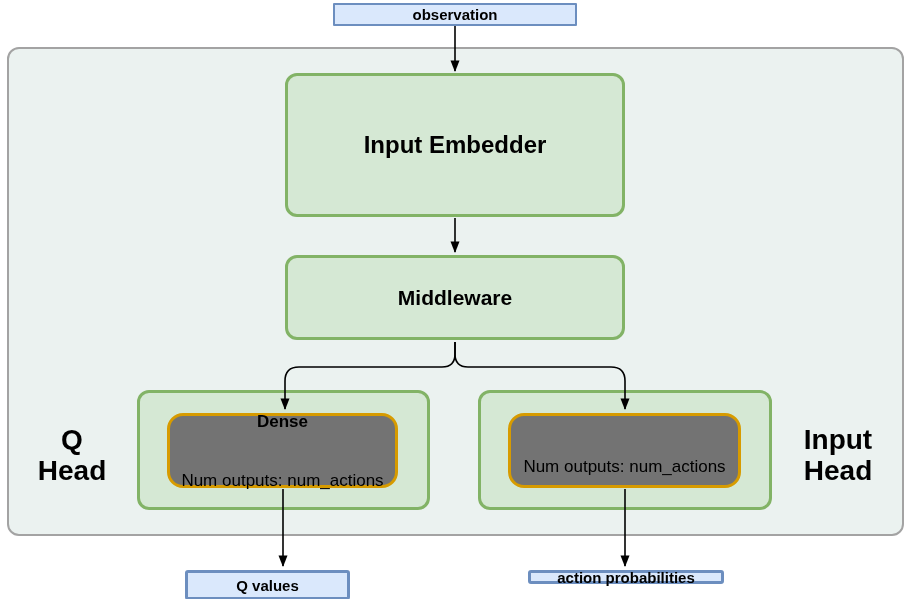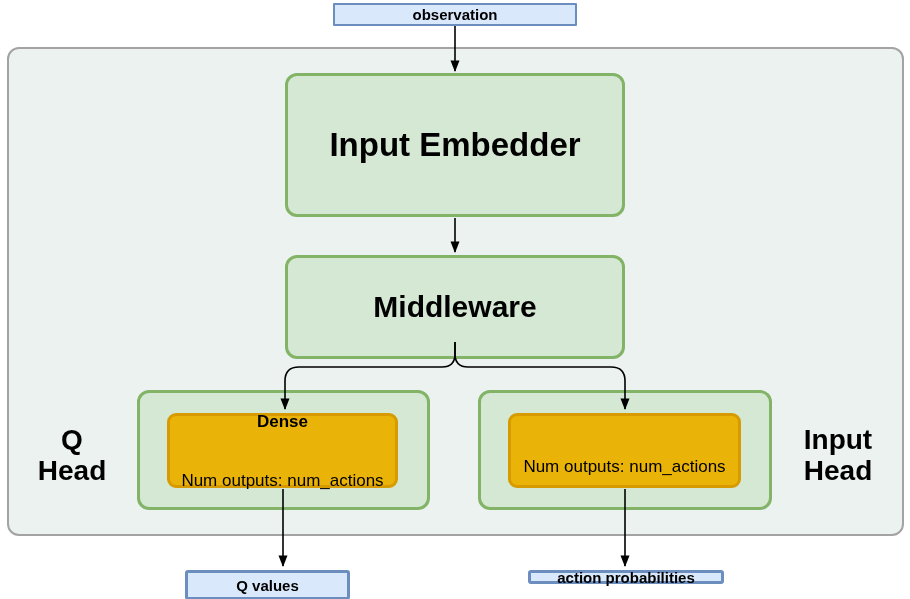--- a/index.html
+++ b/index.html
@@ -24,27 +24,27 @@
     font-size:15px;z-index:5;
   }
   .blue.heavy{border-width:3px;border-radius:3px;}
   .obs{left:333px;top:3px;width:244px;height:23px;}
   .qvalues{left:185px;top:570px;width:165px;height:30px;}
   .actionprobs{left:528px;top:570px;width:196px;height:14px;}
   
   .green{
     background:#d5e8d4;border:3px solid #82b366;border-radius:12px;z-index:2;
   }
-  .embedder{left:285px;top:73px;width:340px;height:144px;font-size:33px;}
-  .middleware{left:285px;top:255px;width:340px;height:104px;font-size:30px;}
+  .embedder{left:285px;top:73px;width:340px;height:144px;font-size:24px;}
+  .middleware{left:285px;top:255px;width:340px;height:85px;font-size:21px;}
   .head-container{left:137px;top:390px;width:293px;height:120px;}
   .head-container.policy{left:478px;width:294px;}
   
   .orange{
-    background:#eab308;border:3px solid #d79b00;border-radius:9px;
+    background:#737373;border:3px solid #d79b00;border-radius:16px;
     display:flex;flex-direction:column;align-items:center;justify-content:center;
     z-index:3;line-height:27px;
   }
   .orange .t1{font-weight:bold;font-size:17px;}
   .orange .t2{font-weight:normal;font-size:17px;margin-top:32px;}
   .q-orange{left:167px;top:413px;width:231px;height:75px;}
   .p-orange{left:508px;top:413px;width:233px;height:75px;}
   
   .side-label{
     width:110px;text-align:center;font-weight:bold;font-size:28px;

